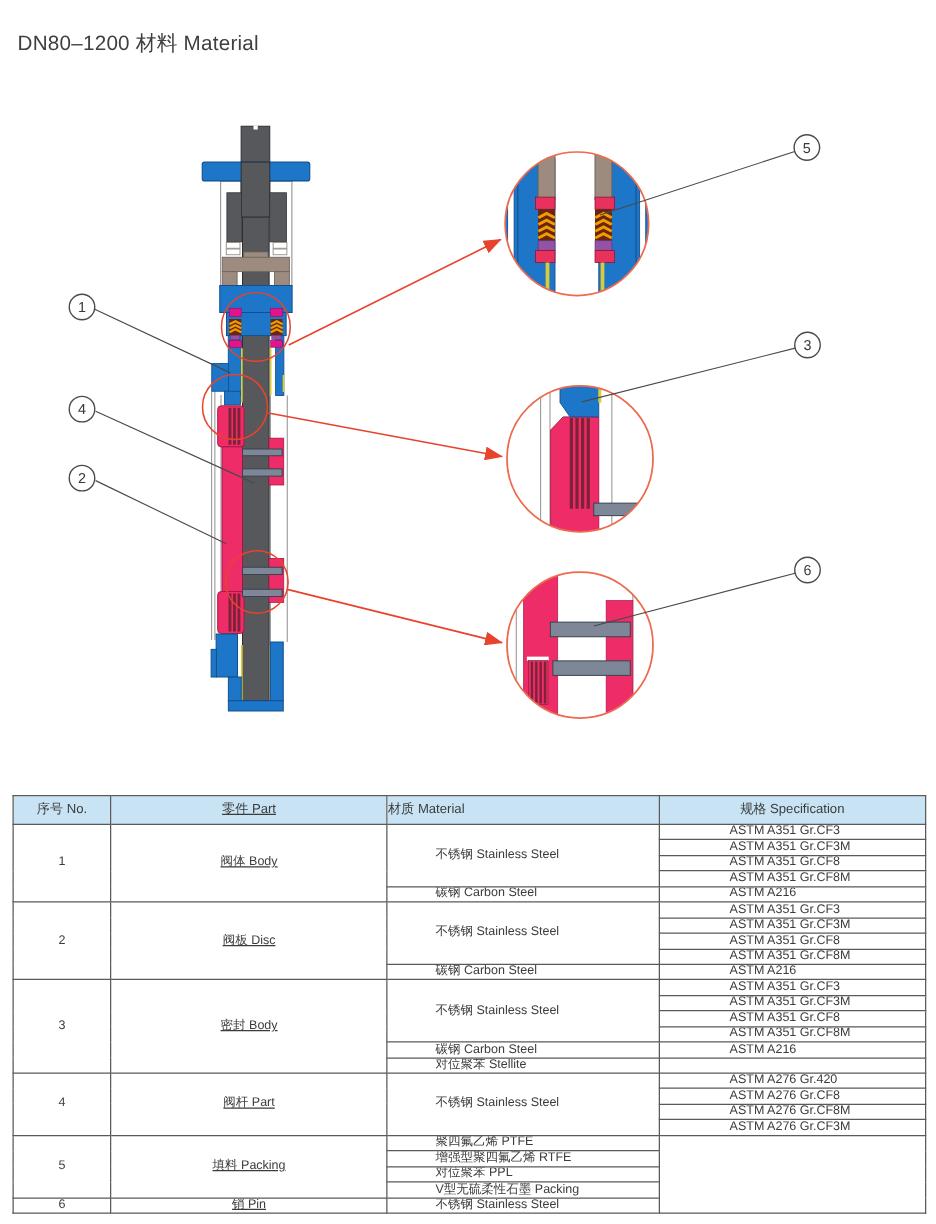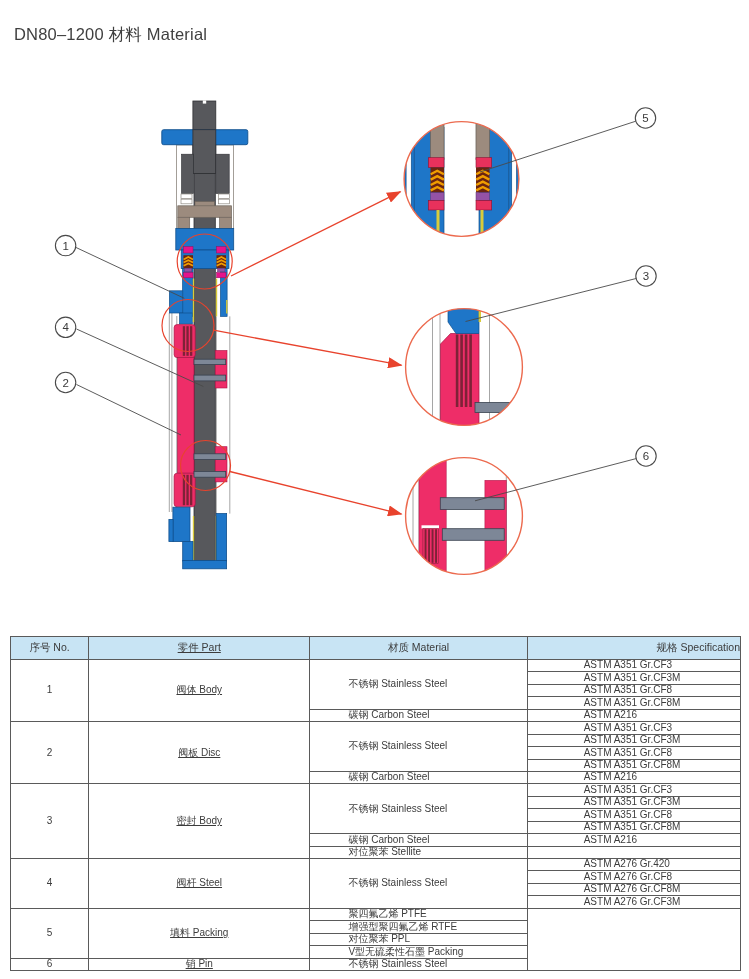--- a/index.html
+++ b/index.html
@@ -289,22 +289,22 @@
   <colgroup>
       <col class="c-no">
       <col class="c-part">
       <col class="c-mat">
       <col class="c-spec">
     </colgroup>
   <thead>
     <tr>
       <th class="c-no">序号 No.</th>
       <th class="c-part">零件 Part</th>
-      <th class="c-mat" style="text-align:center;padding-left:0 !important;margin-top:36px;">材质 Material</th>
-      <th class="c-spec" style="text-align:right;padding-left:0 !important;margin-left:38px;">规格 Specification</th>
+      <th class="c-mat" style="text-align:left;padding-left:0 !important;margin-top:36px;">材质 Material</th>
+      <th class="c-spec" style="text-align:center;padding-left:0 !important;margin-left:38px;">规格 Specification</th>
     </tr>
   </thead>
   <tbody>
 
     <tr>
       <td class="c-no" rowspan="5">1</td>
       <td class="c-part" rowspan="5">阀体 Body</td>
       <td class="c-mat" rowspan="4">不锈钢 Stainless Steel</td>
       <td class="c-spec lb">ASTM A351 Gr.CF3</td>
     </tr>
@@ -361,21 +361,21 @@
       <td class="c-mat">碳钢 Carbon Steel</td>
       <td class="c-spec">ASTM A216</td>
     </tr>
     <tr>
       <td class="c-mat">对位聚苯 Stellite</td>
       <td class="c-spec"></td>
     </tr>
 
     <tr>
       <td class="c-no" rowspan="4">4</td>
-      <td class="c-part" rowspan="4">阀杆 Steel</td>
+      <td class="c-part" rowspan="4">阀杆 Part</td>
       <td class="c-mat" rowspan="4">不锈钢 Stainless Steel</td>
       <td class="c-spec lb">ASTM A276 Gr.420</td>
     </tr>
     <tr>
         <td class="c-spec lt lb">ASTM A276 Gr.CF8</td>
       </tr>
     <tr>
         <td class="c-spec lt lb">ASTM A276 Gr.CF8M</td>
       </tr>
     <tr>

